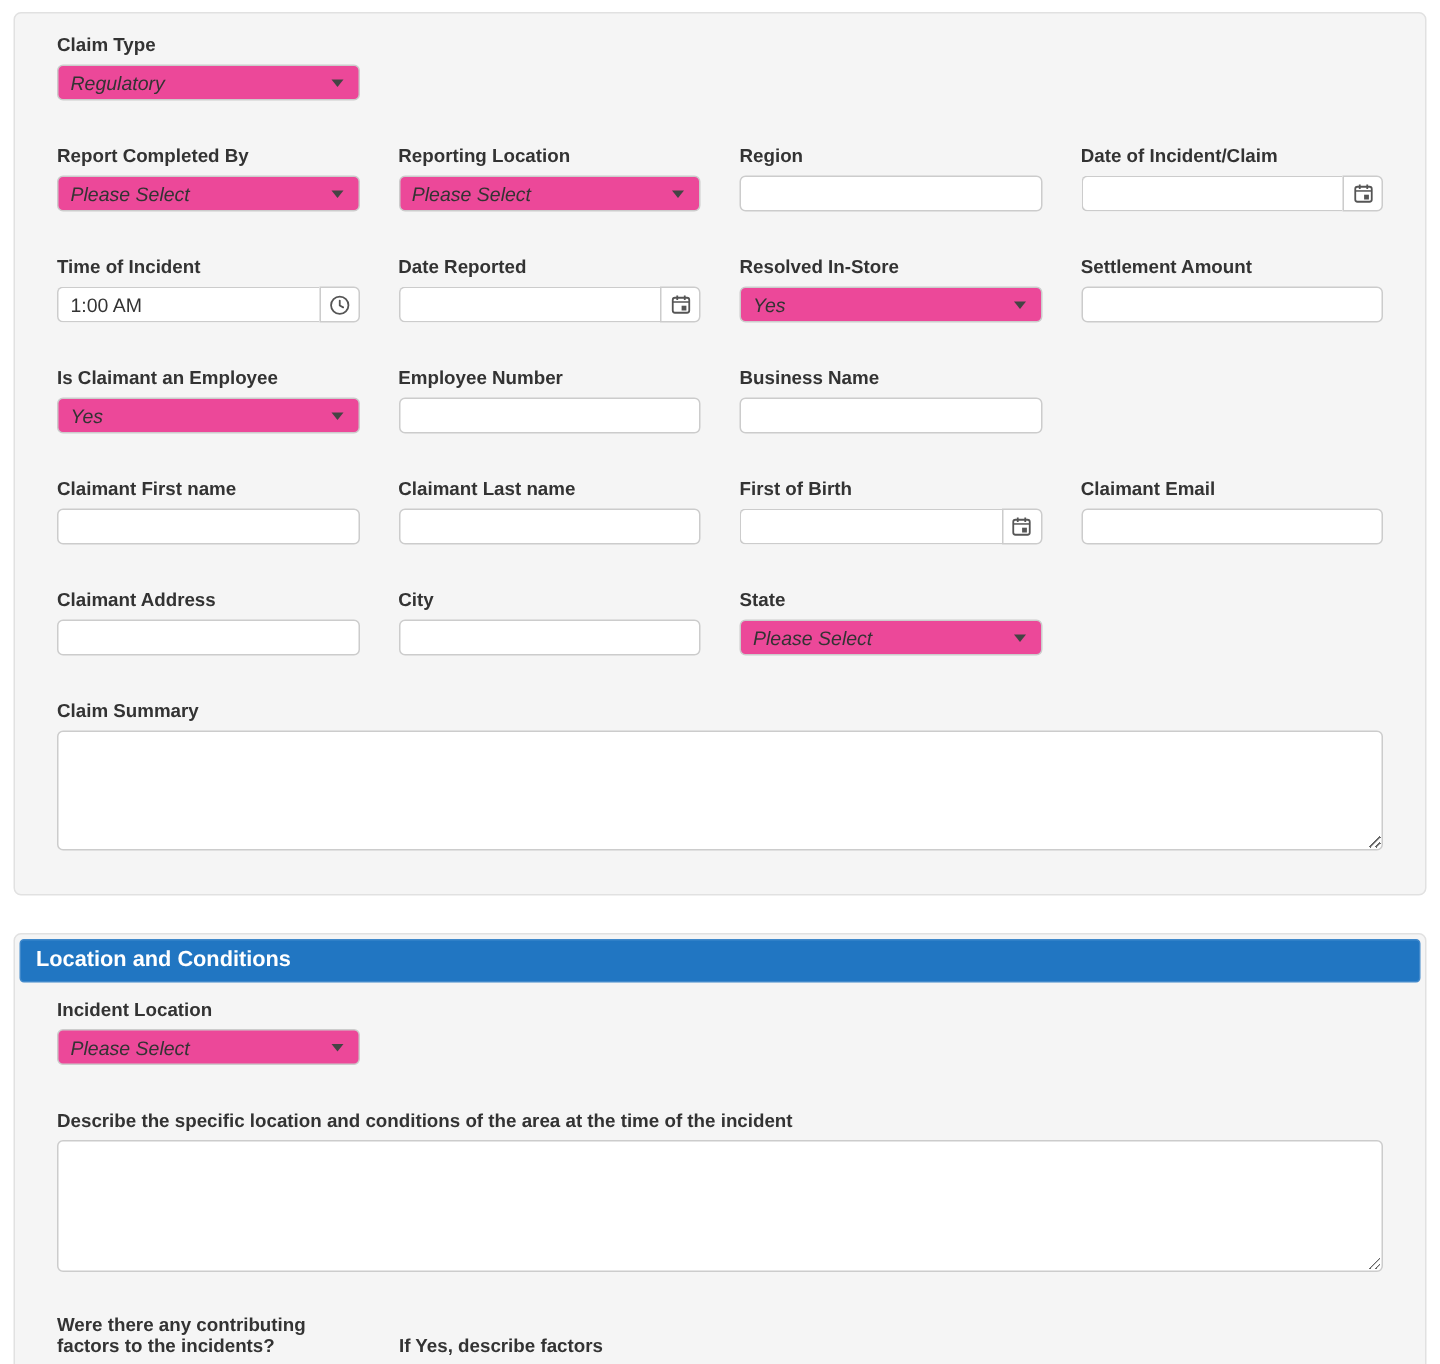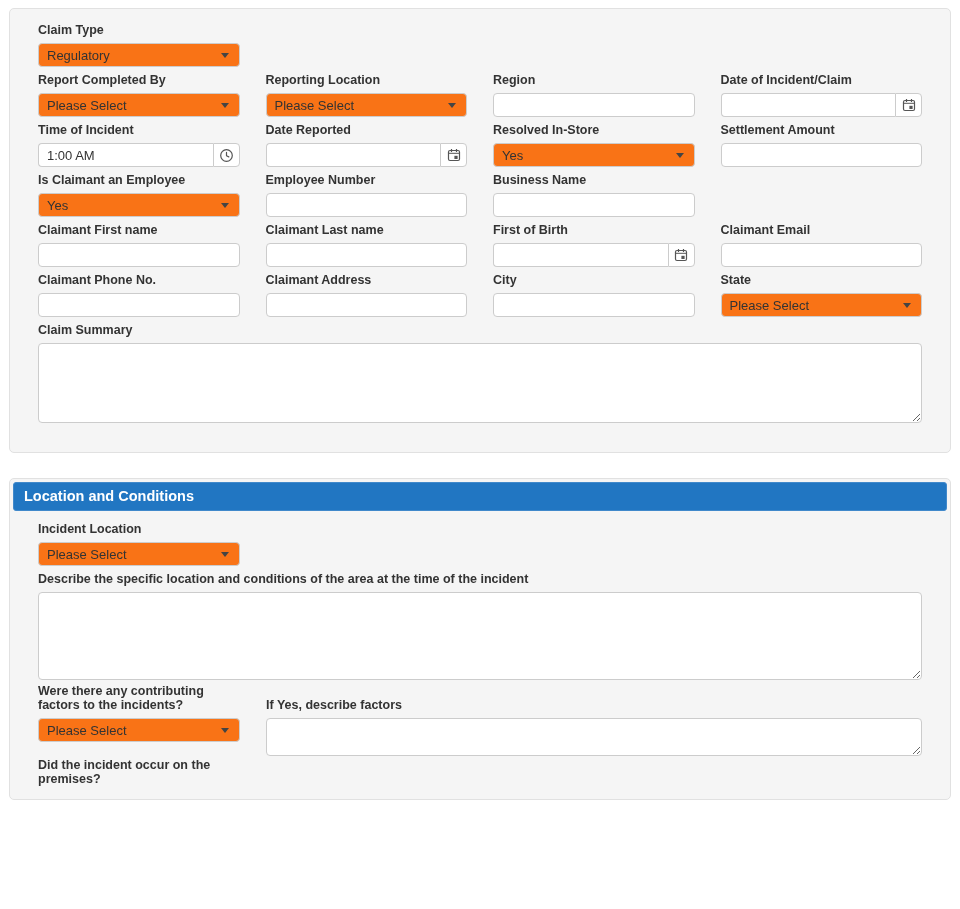--- a/index.html
+++ b/index.html
@@ -26,21 +26,21 @@
     font-weight:bold;
     padding:5px 10px;
     line-height:17px;
   }
   .panel-body { padding:9px 25px 0 25px; }
   .grid4 {
     display:grid;
     grid-template-columns:repeat(4,1fr);
     column-gap:26px;
   }
-  .fg { margin-bottom:4px; }
+  .fg { margin-bottom:28px; }
   .fl {
     font-size:12.5px;
     font-weight:bold;
     color:#333;
     line-height:14px;
     margin:2px 0 6px 0;
   }
   .ti {
     width:100%;
     height:24px;
@@ -51,26 +51,27 @@
     font-size:13px;
     color:#333;
     font-family:inherit;
     outline:none;
   }
   .sel {
     width:100%;
     height:24px;
     border:1px solid #ccc;
     border-radius:4px;
-    background:#f97316;
+    background:#ec4899;
     display:flex;
     align-items:center;
     justify-content:space-between;
     padding:0 10px 0 8px;
     cursor:default;
+    font-style:italic;
   }
   .sel-val { font-size:13px; color:#333; }
   .caret {
     width:0; height:0;
     border-left:4.5px solid transparent;
     border-right:4.5px solid transparent;
     border-top:5px solid #444;
     margin-left:6px;
   }
   .addon-field { display:flex; width:100%; }
@@ -253,24 +254,20 @@
         </div>
       </div>
       <div class="fg">
         <div class="fl">Claimant Email</div>
         <input type="text" class="ti" value="" style="">
       </div>
     </div>
 
     <div class="grid4">
       <div class="fg">
-        <div class="fl">Claimant Phone No.</div>
-        <input type="text" class="ti" value="" style="">
-      </div>
-      <div class="fg">
         <div class="fl">Claimant Address</div>
         <input type="text" class="ti" value="" style="">
       </div>
       <div class="fg">
         <div class="fl">City</div>
         <input type="text" class="ti" value="" style="">
       </div>
       <div class="fg">
         <div class="fl">State</div>
         <div class="sel">

